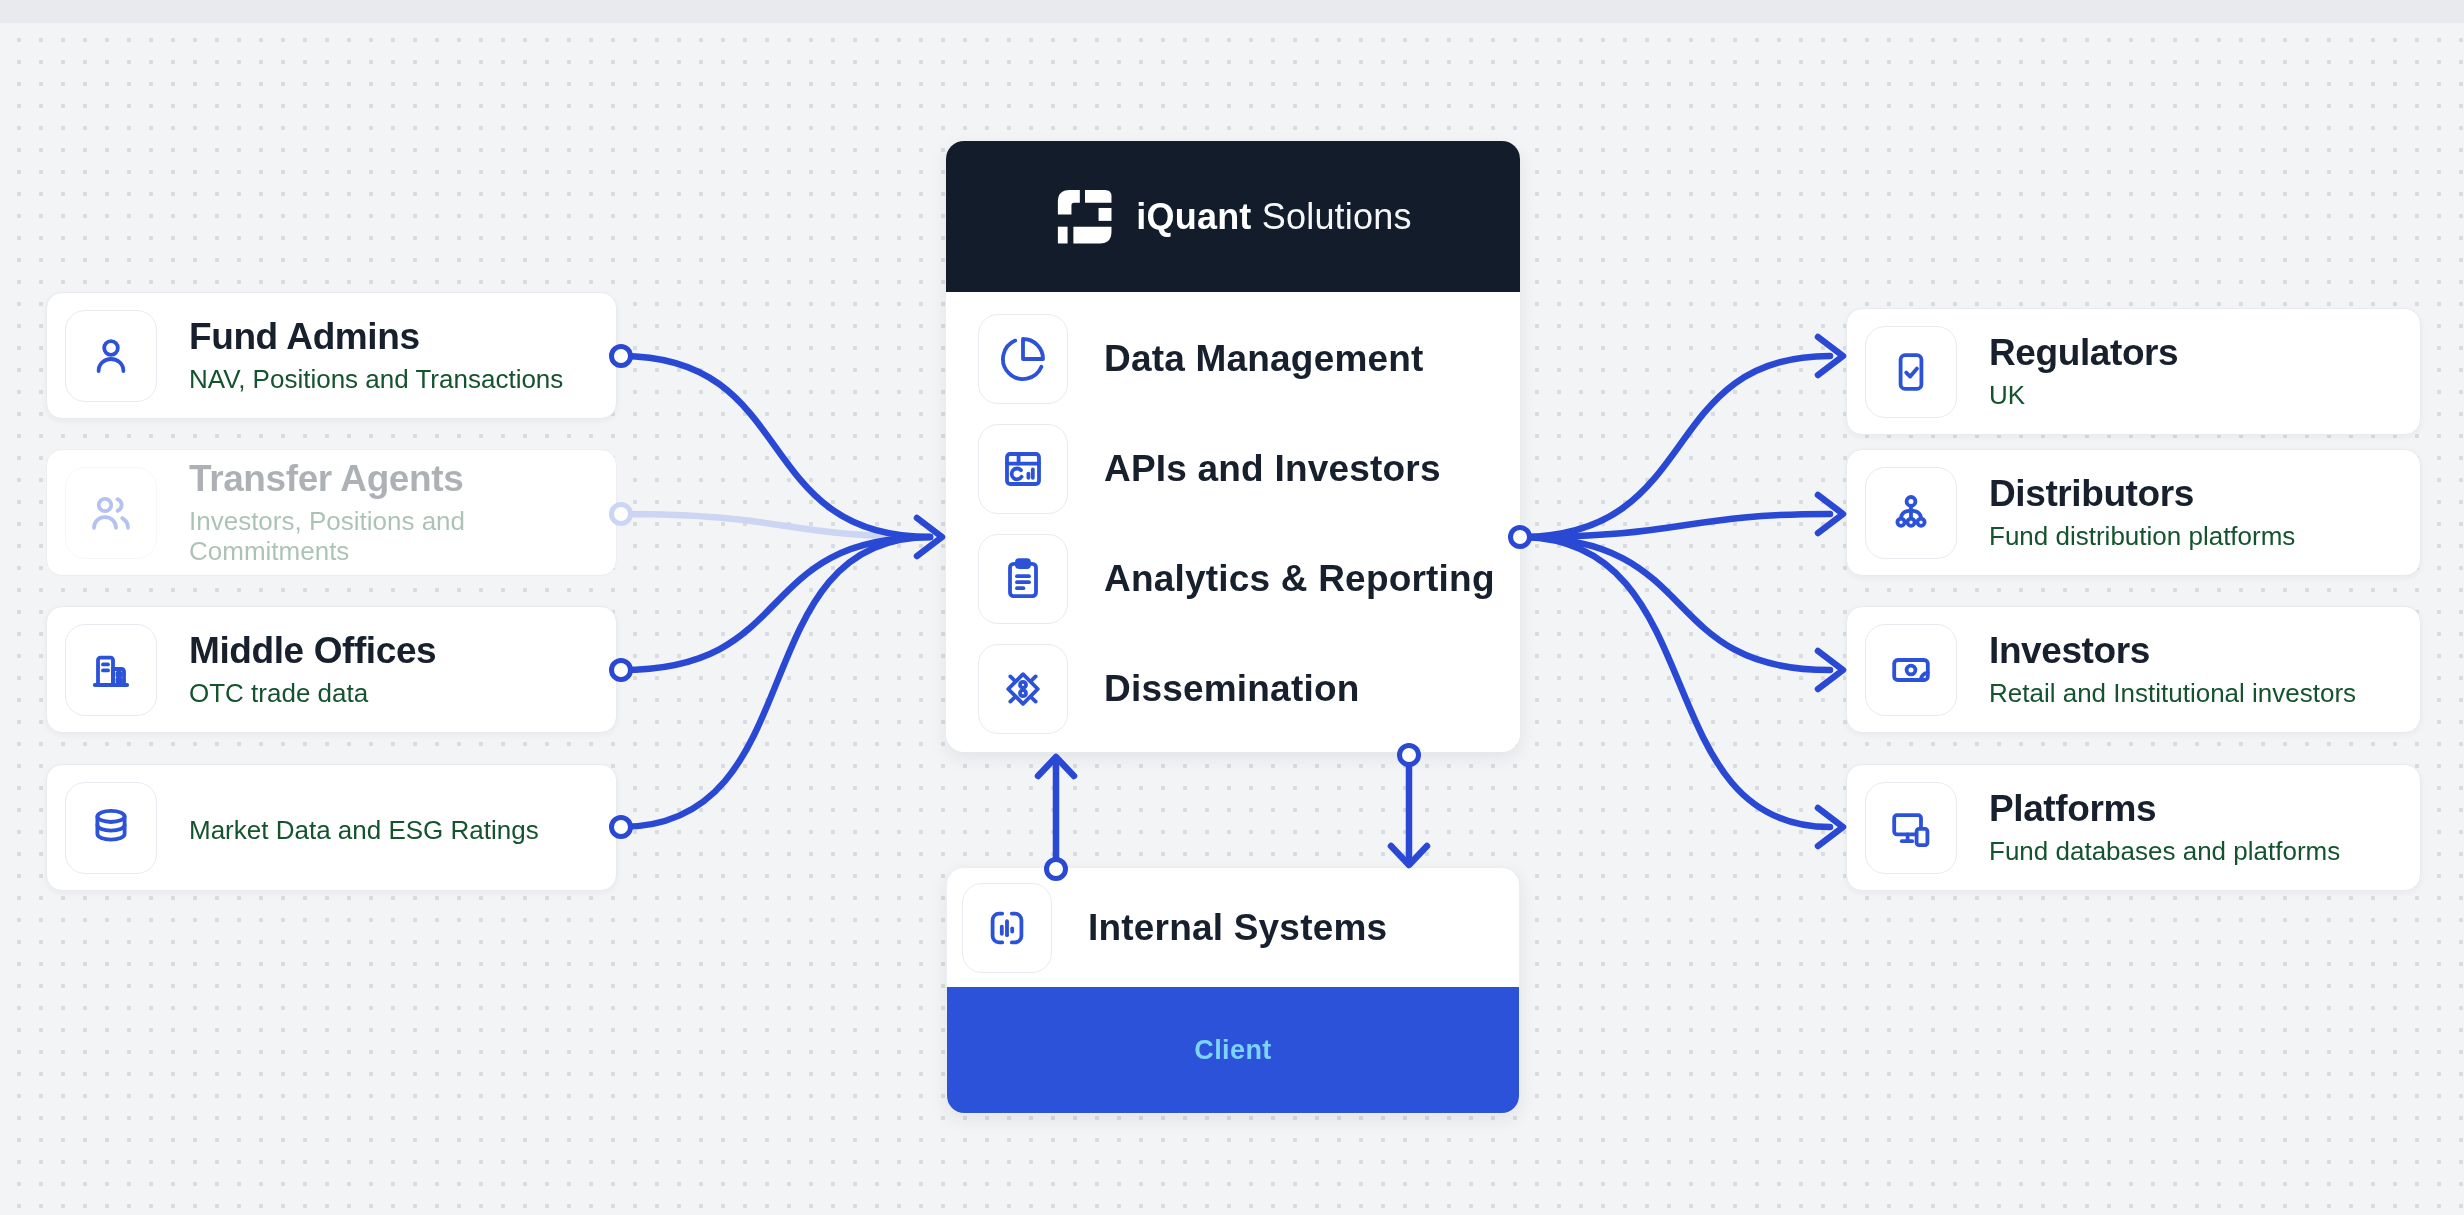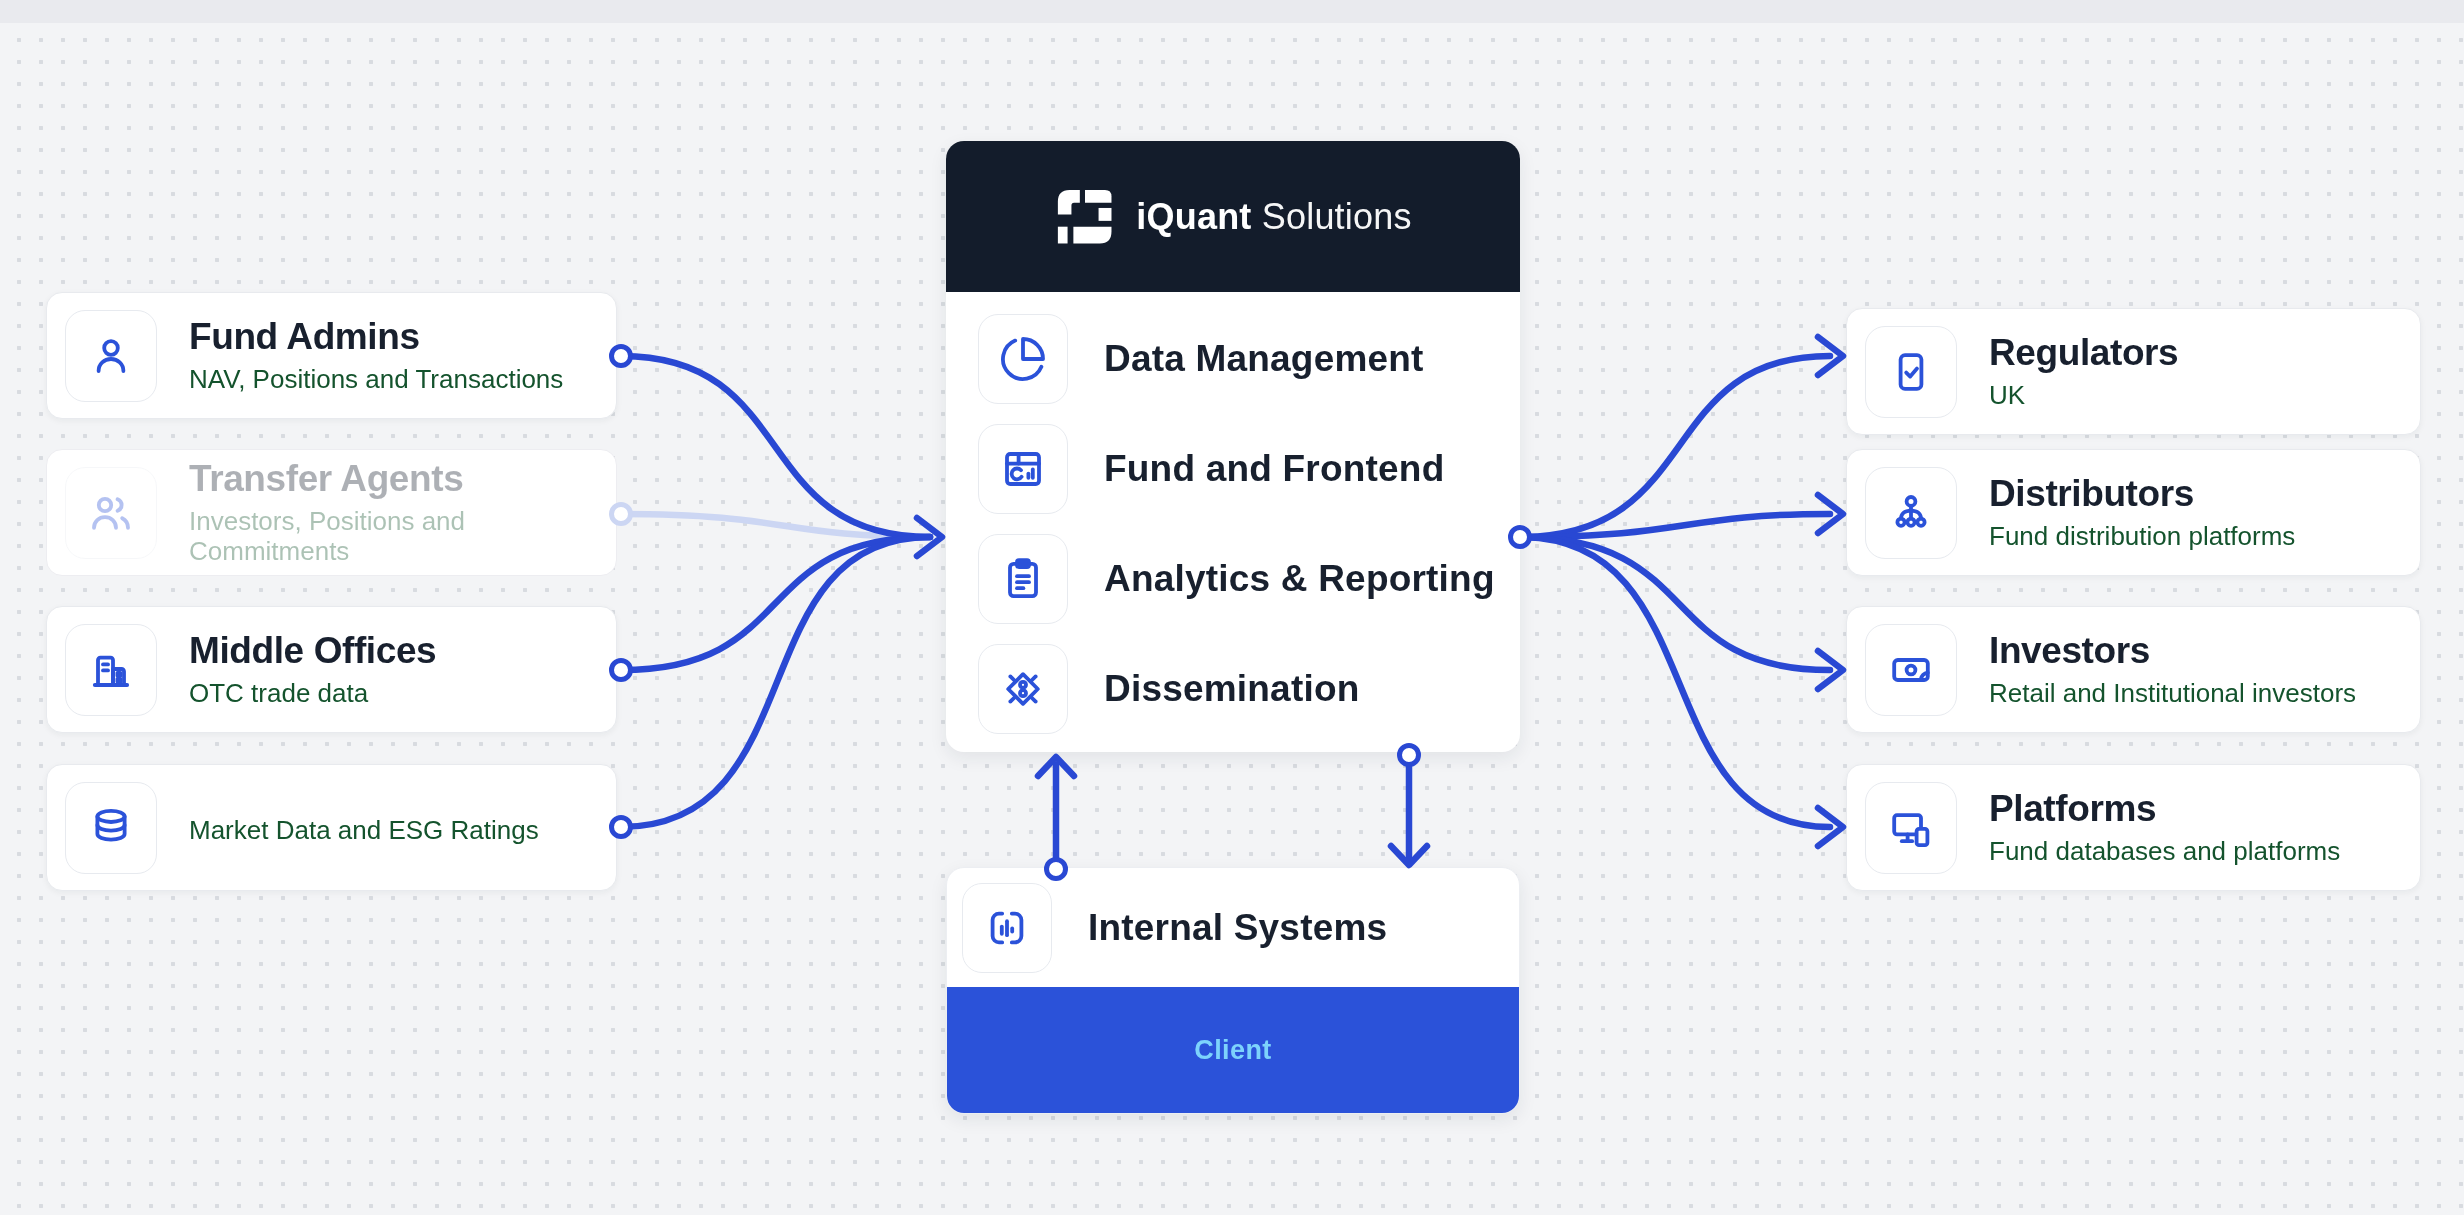--- a/index.html
+++ b/index.html
@@ -136,21 +136,21 @@
         <div class="iconbox">
           <svg viewBox="0 0 24 24" fill="none" stroke="currentColor" stroke-width="1.9" stroke-linecap="round" stroke-linejoin="round">
             <rect x="4" y="4.5" width="16" height="15" rx="1.6"></rect>
             <path d="M4 9.3h16"></path>
               <path d="M9.8 4.5v4.8"></path>
             <path d="M11 12.6 A2.7 2.7 0 1 0 11.3 15.9"></path>
             <path d="M14.7 16.4v-2.1"></path>
               <path d="M16.9 16.4v-4.2"></path>
           </svg>
         </div>
-        <div class="menulabel">Fund and Frontend</div>
+        <div class="menulabel">APIs and Investors</div>
       </div>
       <div class="menurow">
         <div class="iconbox">
           <svg viewBox="0 0 24 24" fill="none" stroke="currentColor" stroke-width="1.9" stroke-linecap="round" stroke-linejoin="round">
             <rect x="5.5" y="4.4" width="13" height="16.2" rx="1.8"></rect>
             <rect x="9" y="2.6" width="6" height="3.4" rx="1"></rect>
             <path d="M9 10.6h6"></path>
               <path d="M9 13.6h6"></path>
               <path d="M9 16.6h3.2"></path>
           </svg>

